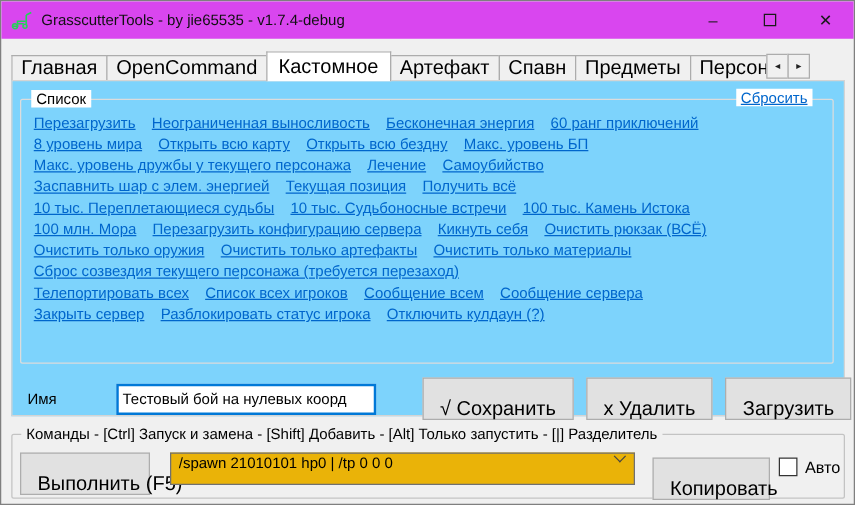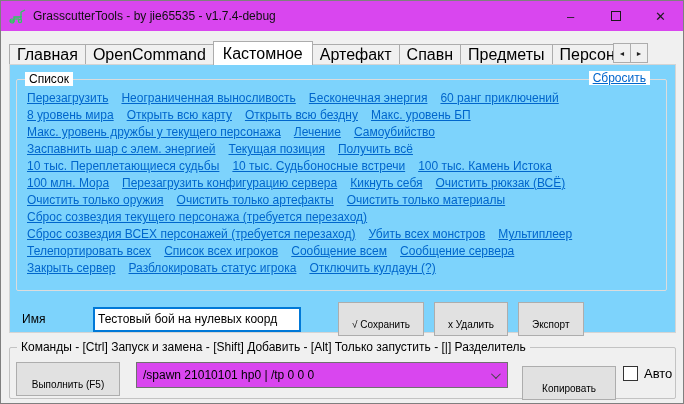--- a/index.html
+++ b/index.html
@@ -78,38 +78,38 @@
     position: absolute; left: 12px; top: 237px; display: flex; align-items: center; gap: 29px;
   }
   .name-label { width: 42px; font-size: 12px; }
   .name-input {
     width: 208px; height: 25px; border: 2px solid #0078D7; background: #fff;
     font-family: "Liberation Sans", sans-serif; font-size: 12px; padding: 0 3px;
     outline: none; margin-right: 8px;
   }
   .btn {
     height: 26px; background: #E1E1E1; border: 1px solid #ADADAD;
-    font-family: "Liberation Sans", sans-serif; font-size: 10px; color: #000;
+    font-family: "Liberation Sans", sans-serif; font-size: 16px; color: #000;
     padding: 16px 13px; margin-right: 10px; white-space: nowrap; cursor: default;
   }
 
   
   .group-commands {
     position: absolute; left: 8px; top: 346px; width: 667px; height: 52px;
     border: 1px solid #C3C3C3; border-radius: 2px;
   }
   .group-commands-legend {
     position: absolute; top: -8px; left: 7px; background: #F0F0F0;
     padding: 0 4px; font-size: 12px; white-space: nowrap;
   }
   .run-btn { position: absolute; left: 6px; top: 14px; height: 26px; width: 104px; margin: 0; }
   .combo {
     position: absolute; left: 126px; top: 14px; width: 372px; height: 26px;
-    background: #d946ef; border: 1px solid #707070;
-    display: flex; align-items: center; padding: 0 6px; font-size: 12px; gap: 20px;
+    background: #eab308; border: 1px solid #707070;
+    display: flex; padding: 0 6px; font-size: 12px; gap: 20px;
   }
   .combo-text { flex: 1 1 auto; overflow: hidden; white-space: nowrap; }
   .combo-chevron {
     width: 7px; height: 7px; border-right: 1px solid #444; border-bottom: 1px solid #444;
     transform: rotate(45deg) translateY(-2px); flex: 0 0 auto; margin-right: 3px;
   }
   .copy-btn { position: absolute; left: 508px; top: 14px; height: 26px; width: 94px; margin: 4px; }
   .auto-wrap { position: absolute; left: 613px; top: 18px; display: flex; align-items: center; }
   .checkbox {
     width: 15px; height: 15px; background: #FFFFFF; border: 1px solid #333333;
@@ -200,44 +200,40 @@
           </div>
           <div class="link-row">
             <a class="cmd-link">Очистить только оружия</a>
             <a class="cmd-link">Очистить только артефакты</a>
             <a class="cmd-link">Очистить только материалы</a>
           </div>
           <div class="link-row">
             <a class="cmd-link">Сброс созвездия текущего персонажа (требуется перезаход)</a>
           </div>
           <div class="link-row">
-            <a class="cmd-link">Сброс созвездия ВСЕХ персонажей (требуется перезаход)</a>
-            <a class="cmd-link">Убить всех монстров</a>
-            <a class="cmd-link">Мультиплеер</a>
-          </div>
-          <div class="link-row">
             <a class="cmd-link">Телепортировать всех</a>
             <a class="cmd-link">Список всех игроков</a>
             <a class="cmd-link">Сообщение всем</a>
             <a class="cmd-link">Сообщение сервера</a>
           </div>
           <div class="link-row">
             <a class="cmd-link">Закрыть сервер</a>
             <a class="cmd-link">Разблокировать статус игрока</a>
             <a class="cmd-link">Отключить кулдаун (?)</a>
           </div>
         </div>
     </div>
 
     <div class="name-row">
       <span class="name-label">Имя</span>
       <input class="name-input" type="text" value="Тестовый бой на нулевых коорд" style="">
       <span id="name-buttons" style="display:flex;">
           <button class="btn">√ Сохранить</button>
           <button class="btn">x Удалить</button>
+          <button class="btn">Загрузить</button>
           <button class="btn">Экспорт</button>
         </span>
     </div>
 
   </div>
 
   <div class="group-commands">
     <span class="group-commands-legend">Команды - [Ctrl] Запуск и замена - [Shift] Добавить  - [Alt] Только запустить  - [|] Разделитель</span>
     <button class="btn run-btn">Выполнить (F5)</button>
     <div class="combo">

